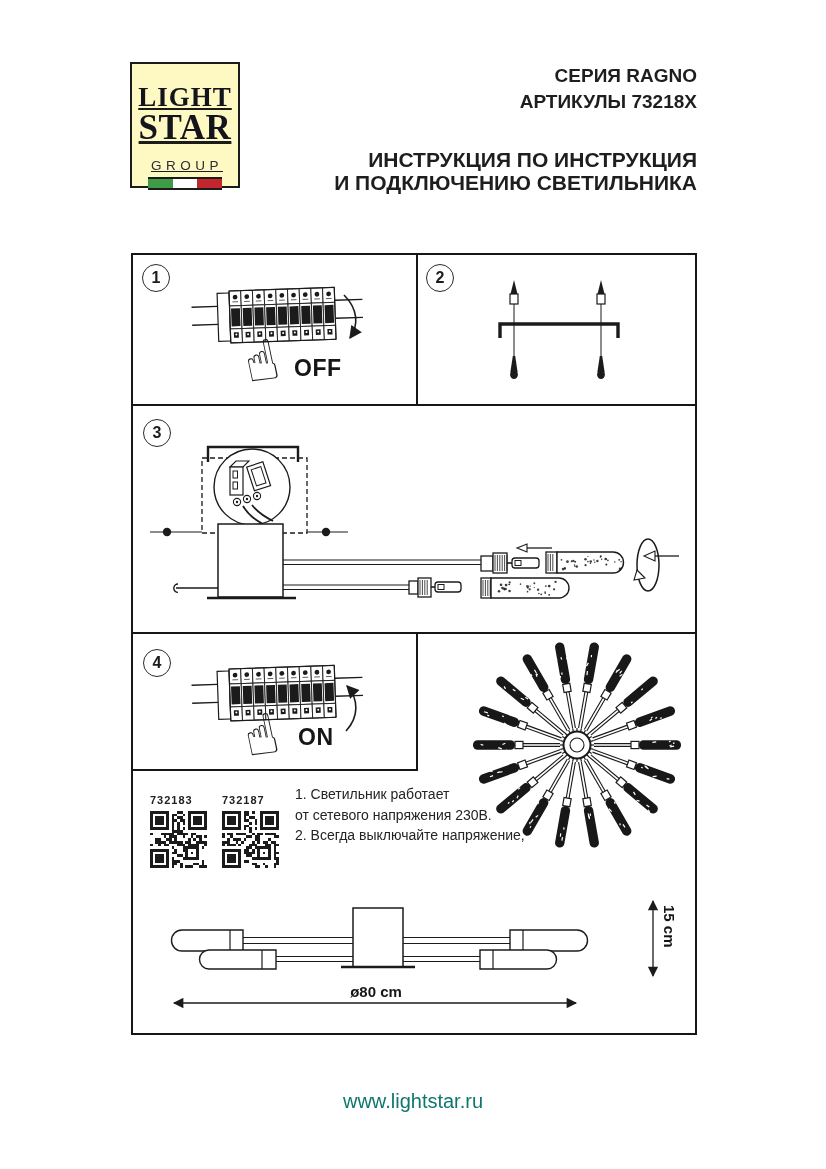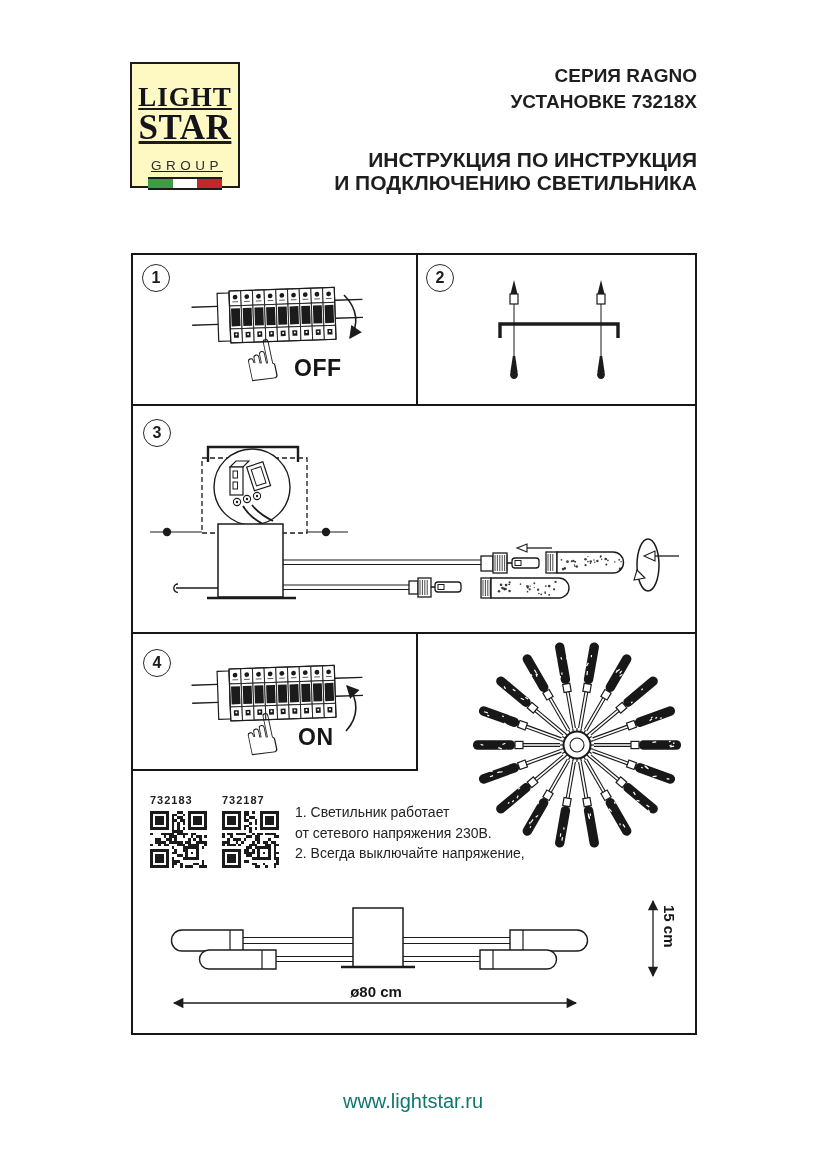--- a/index.html
+++ b/index.html
@@ -49,21 +49,21 @@
   <div class="logo-group">GROUP</div>
   <div class="logo-flag">
     <span id="flag-g" style="background: rgb(62, 155, 72);"></span>
     <span id="flag-w" style="background: rgb(255, 255, 255);"></span>
     <span id="flag-r" style="background: rgb(196, 37, 46);"></span>
   </div>
 </div>
 
 <div class="abs header-text">
   <div class="hdr-small">СЕРИЯ RAGNO</div>
-  <div class="hdr-small">УСТАНОВКЕ 73218X</div>
+  <div class="hdr-small">АРТИКУЛЫ 73218X</div>
   <div class="hdr-gap"></div>
   <div class="hdr-big">ИНСТРУКЦИЯ ПО ИНСТРУКЦИЯ</div>
   <div class="hdr-big">И ПОДКЛЮЧЕНИЮ СВЕТИЛЬНИКА</div>
 </div>
 
 <div class="abs main-box">
 
   <div class="abs div-line" style="left:0;top:149px;width:562px;height:2px;"></div>
   <div class="abs div-line" style="left:283px;top:0;width:2px;height:149px;"></div>
   <div class="abs div-line" style="left:0;top:377px;width:562px;height:2px;"></div>
@@ -882,21 +882,21 @@
         <rect x="15" y="19" width="1" height="1" fill="#1b1b1b"></rect>
         <rect x="19" y="19" width="1" height="1" fill="#1b1b1b"></rect>
         <rect x="20" y="19" width="1" height="1" fill="#1b1b1b"></rect>
         <rect x="12" y="20" width="1" height="1" fill="#1b1b1b"></rect>
         <rect x="13" y="20" width="1" height="1" fill="#1b1b1b"></rect>
         <rect x="16" y="20" width="1" height="1" fill="#1b1b1b"></rect>
         <rect x="19" y="20" width="1" height="1" fill="#1b1b1b"></rect>
       </svg>
   </div>
 
-  <div class="abs notes" style="left:162px;top:547px;width:260px;">
+  <div class="abs notes" style="left:162px;top:529px;width:260px;">
     <div>1. Светильник работает</div>
     <div>от сетевого напряжения 230В.</div>
     <div>2. Всегда выключайте напряжение,</div>
   </div>
 
   <svg id="illu-sideview" class="abs" style="left:0;top:630px;" width="562" height="150" viewBox="133 885 562 150">
     <g>
       <rect x="353" y="908" width="50" height="59" fill="#fff" stroke="#1b1b1b" stroke-width="1.5"></rect>
       <line x1="341" y1="967" x2="415" y2="967" stroke="#1b1b1b" stroke-width="2.4"></line>
       <line x1="243" y1="937.5" x2="353" y2="937.5" stroke="#1b1b1b" stroke-width="1.2"></line>

